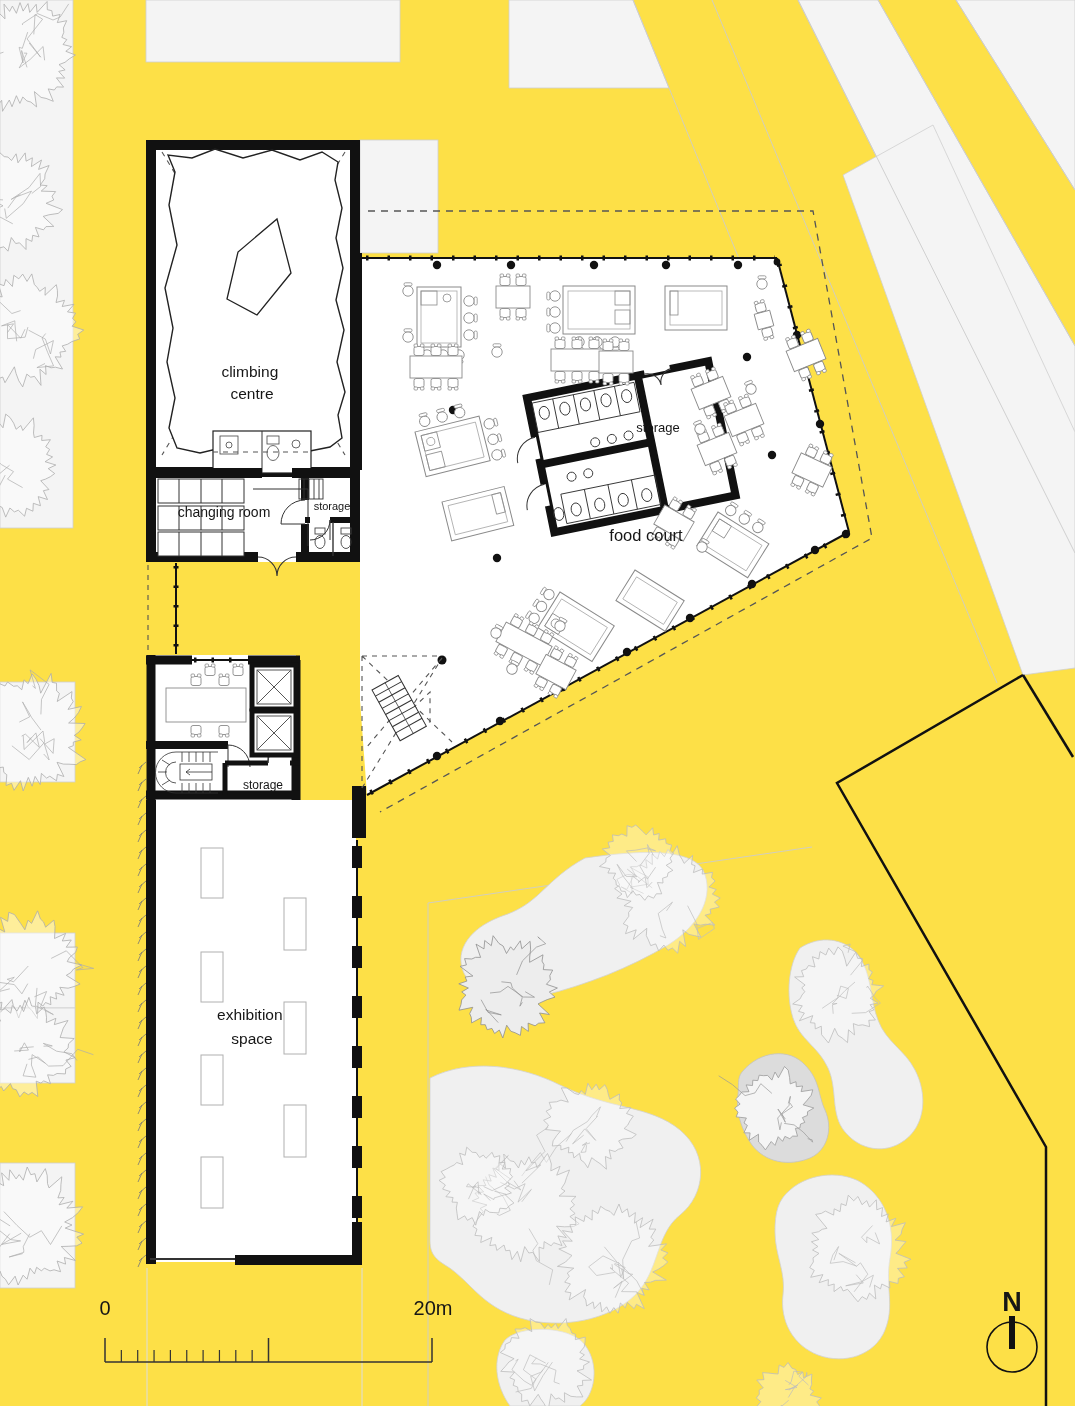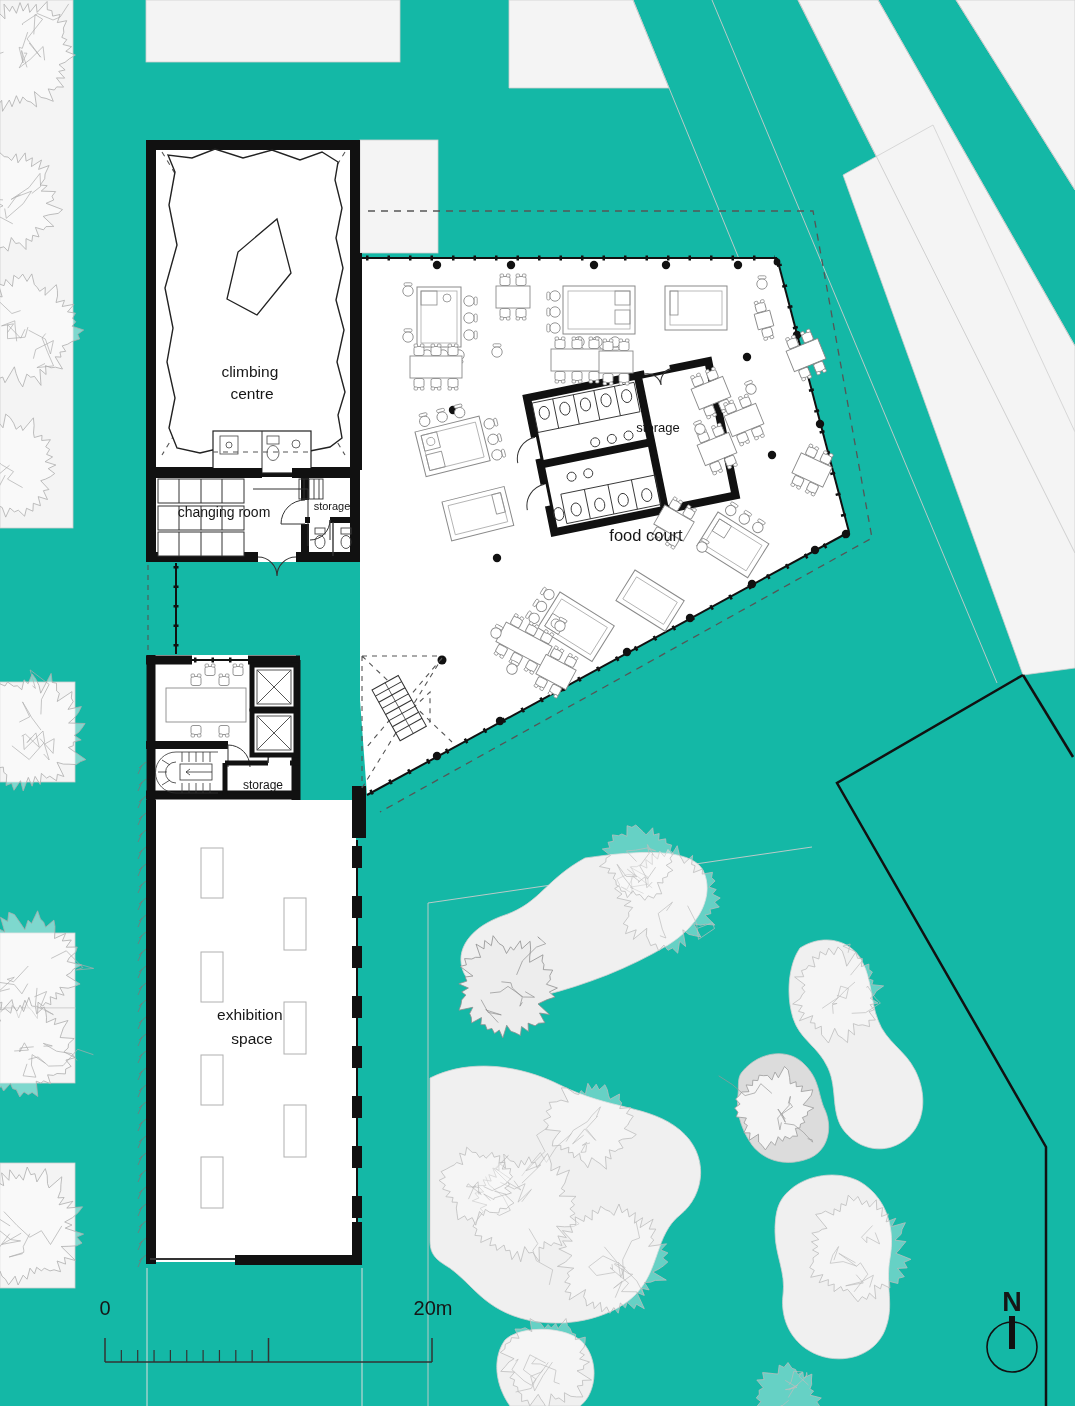--- a/index.html
+++ b/index.html
@@ -1,16 +1,16 @@
 <!DOCTYPE html>
 <html><head>
 <meta charset="utf-8">
 <style>
   html,body{margin:0;padding:0;background:#fff;}
-  #stage{width:1075px;height:1406px;position:relative;background:#14b8a6;overflow:hidden;}
+  #stage{width:1075px;height:1406px;position:relative;background:#fde047;overflow:hidden;}
   svg{display:block;}
   text{font-family:"Liberation Sans", sans-serif;fill:#161616;}
   .room-label{font-size:15.5px;}
   .room-label-sm{font-size:14px;}
   .storage-label{font-size:12px;}
   .storage-label-sm{font-size:11px;}
   .storage-label-md{font-size:13px;}
   .fc-label{font-size:16.5px;}
   .scale-label{font-size:20px;}
   .north-label{font-size:27px;font-weight:bold;}

